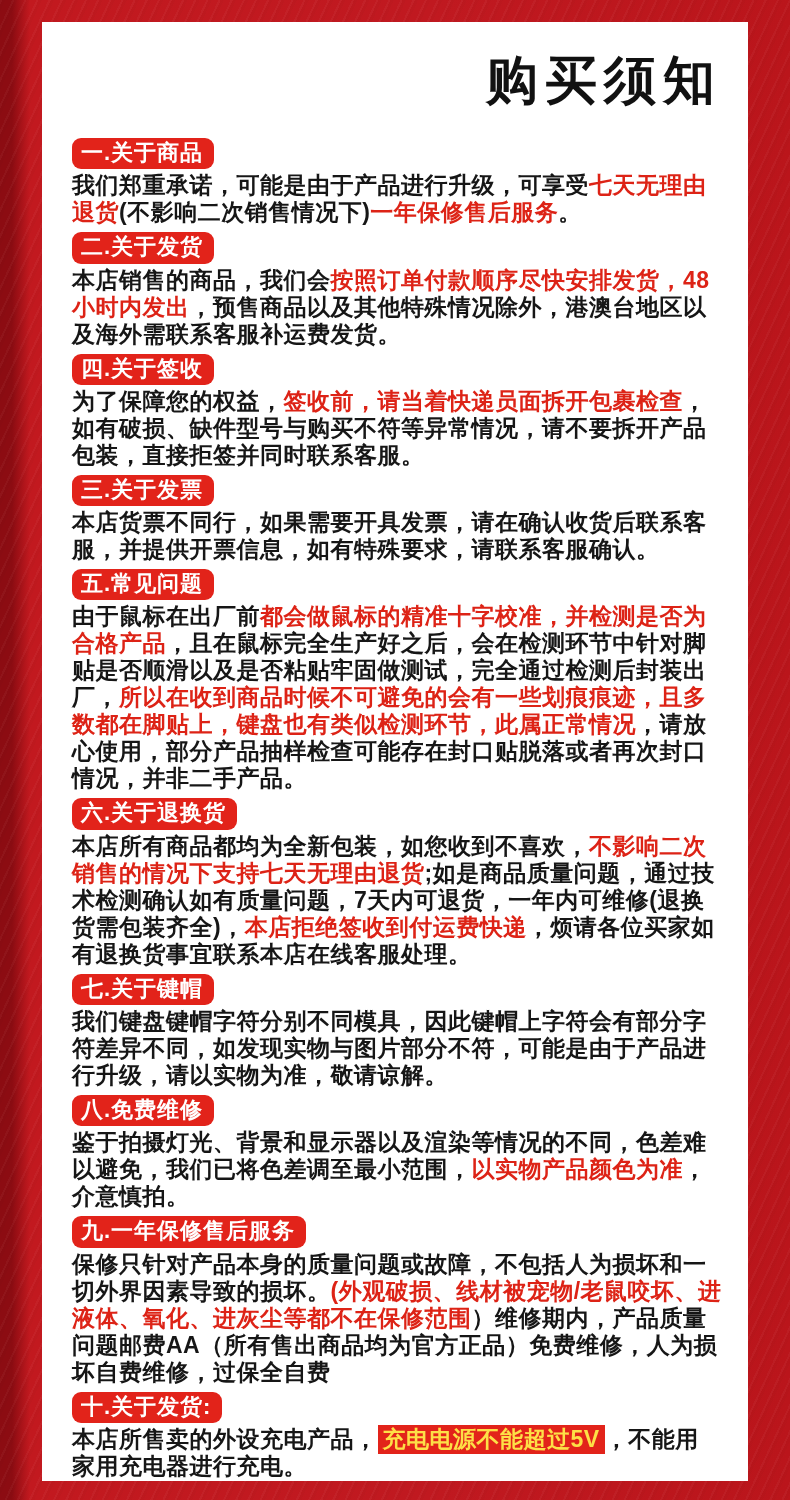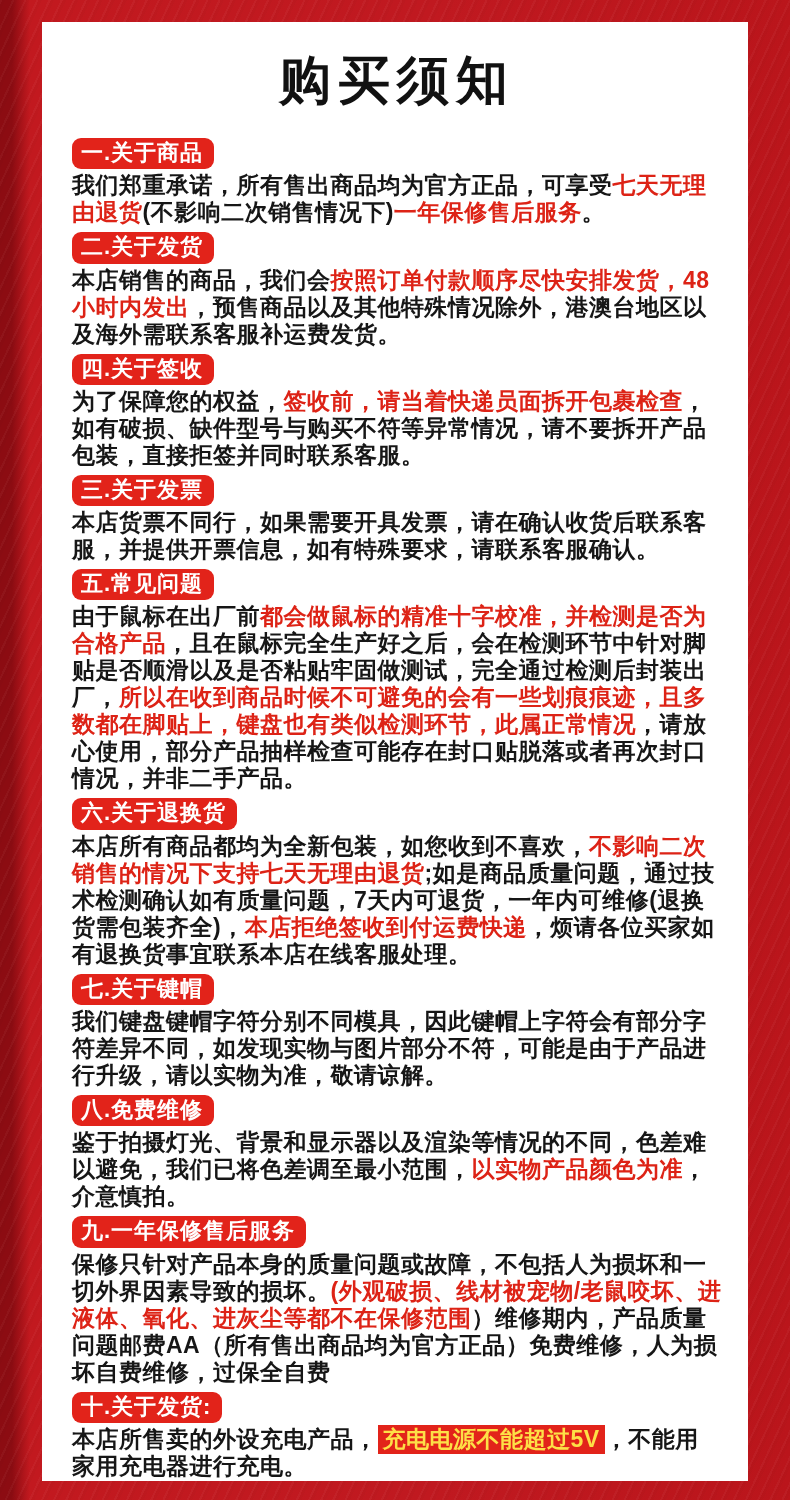--- a/index.html
+++ b/index.html
@@ -18,21 +18,21 @@
   .card {
     position:absolute; left:42px; top:22px;
     width:706px; height:1459px;
     background:#ffffff;
     box-sizing:border-box;
     padding:16px 26px 20px 30px;
     overflow:hidden;
   }
   .title {
     font-size:52px; font-weight:800; color:#111;
-    text-align:center; letter-spacing:7px;
+    text-align:right; letter-spacing:7px;
     margin:8px 0 22px;
   }
   .section { margin-top:6px; }
   .badge {
     display:inline-block;
     background:#e2231a; color:#ffffff;
     font-size:22px; font-weight:800;
     padding:2px 11px 4px 9px;
     border-radius:9px;
     line-height:1.15;
@@ -53,21 +53,21 @@
 </style>
 </head>
 <body>
 
 <div class="page">
   <div class="card">
     <h1 class="title">购买须知</h1>
     <div id="sections">
   <section class="section">
     <span class="badge">一.关于商品</span>
-    <p class="body"><span data-style="black">我们郑重承诺，所有售出商品均为官方正品，可享受</span><span data-style="red">七天无理由退货</span><span data-style="black">(不影响二次销售情况下)</span><span data-style="red">一年保修售后服务</span><span data-style="black">。</span></p>
+    <p class="body"><span data-style="black">我们郑重承诺，可能是由于产品进行升级，可享受</span><span data-style="red">七天无理由退货</span><span data-style="black">(不影响二次销售情况下)</span><span data-style="red">一年保修售后服务</span><span data-style="black">。</span></p>
   </section>
 
   <section class="section">
     <span class="badge">二.关于发货</span>
     <p class="body"><span data-style="black">本店销售的商品，我们会</span><span data-style="red">按照订单付款顺序尽快安排发货，48小时内发出</span><span data-style="black">，预售商品以及其他特殊情况除外，港澳台地区以及海外需联系客服补运费发货。</span></p>
   </section>
 
   <section class="section">
     <span class="badge">四.关于签收</span>
     <p class="body"><span data-style="black">为了保障您的权益，</span><span data-style="red">签收前，请当着快递员面拆开包裹检查</span><span data-style="black">，如有破损、缺件型号与购买不符等异常情况，请不要拆开产品包装，直接拒签并同时联系客服。</span></p>

